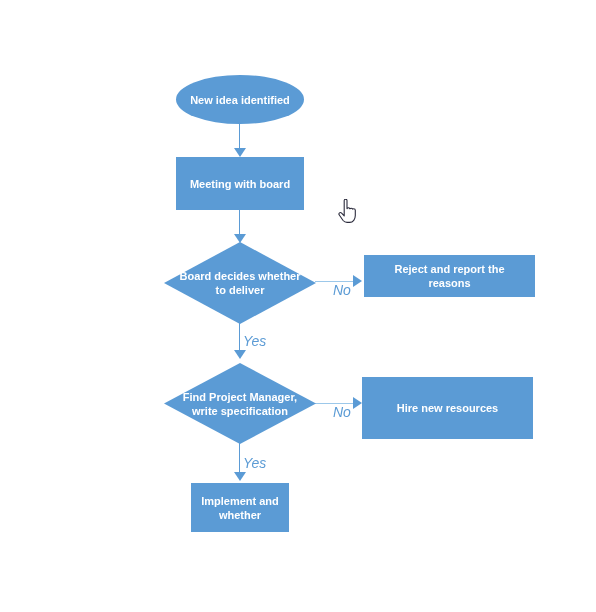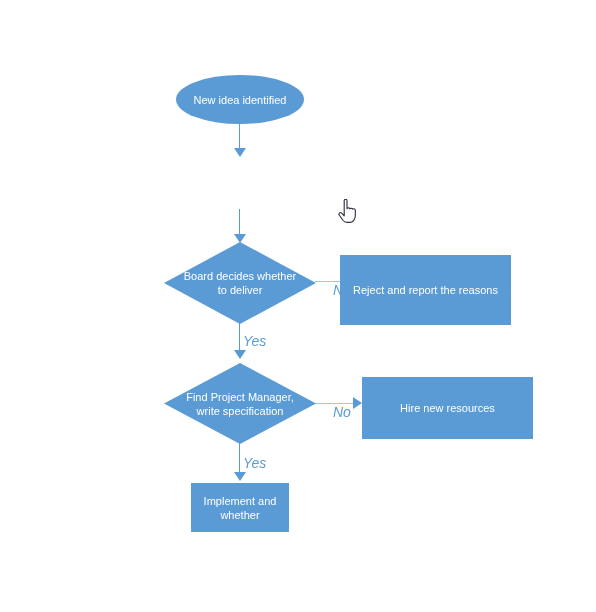--- a/index.html
+++ b/index.html
@@ -29,20 +29,21 @@
     font-size: 11px;
     line-height: 14px;
     font-family: "Liberation Sans", sans-serif;
     box-sizing: border-box;
   }
   .node-label {
     position: relative;
     z-index: 3;
     padding: 0 8px;
     white-space: pre-line;
+    font-weight: bold;
   }
   
   .shape-ellipse {
     background: #5b9bd5;
     border-radius: 50%;
   }
   
   .shape-rect {
     background: #5b9bd5;
   }
@@ -127,28 +128,31 @@
   <div class="edge-label" style="left:333px; top:407px;">No</div>
 
   <div class="conn-v" style="left:239px; top:443px; height:30px;"></div>
   <div class="arrow-down" style="left:234px; top:472px;"></div>
   <div class="edge-label" style="left:243px; top:458px;">Yes</div>
 
   <div class="node shape-ellipse" style="left:176px; top:75px; width:128px; height:49px;">
     <span class="node-label">New idea identified</span>
   </div>
 
+  <div class="node shape-rect" style="left:176px; top:157px; width:128px; height:53px;">
+    <span class="node-label">Meeting with board</span>
+  </div>
 
   <div class="node shape-diamond" style="left:164px; top:242px; width:152px; height:82px;">
     <div class="diamond-bg"></div>
     <span class="node-label">Board decides whether
 to deliver</span>
   </div>
 
-  <div class="node shape-rect" style="left:340px; top:255px; width:171px; height:70px;">
+  <div class="node shape-rect" style="left:364px; top:255px; width:171px; height:42px;">
     <span class="node-label">Reject and report the reasons</span>
   </div>
 
   <div class="node shape-diamond" style="left:164px; top:363px; width:152px; height:81px;">
     <div class="diamond-bg"></div>
     <span class="node-label">Find Project Manager,
 write specification</span>
   </div>
 
   <div class="node shape-rect" style="left:362px; top:377px; width:171px; height:62px;">

